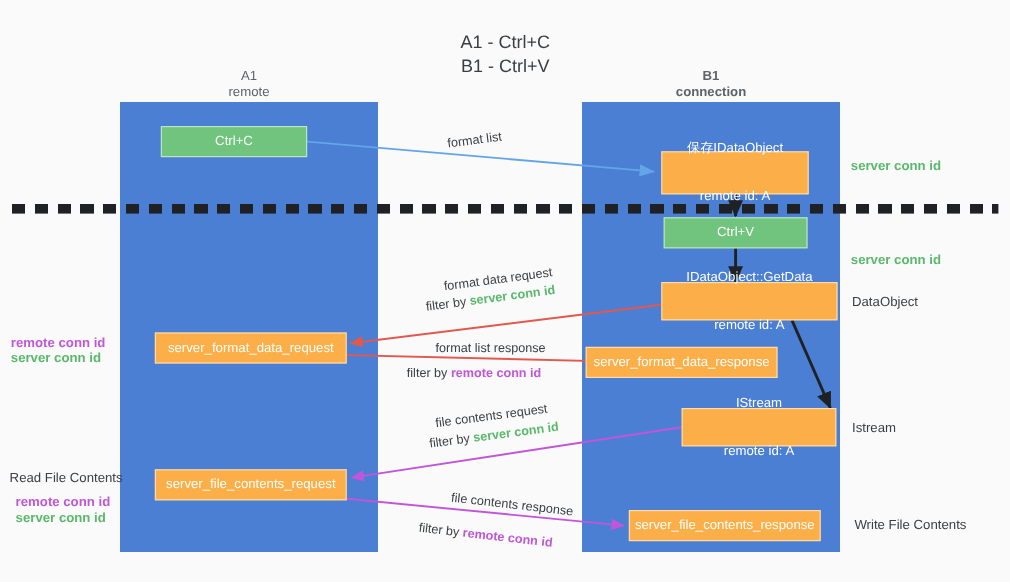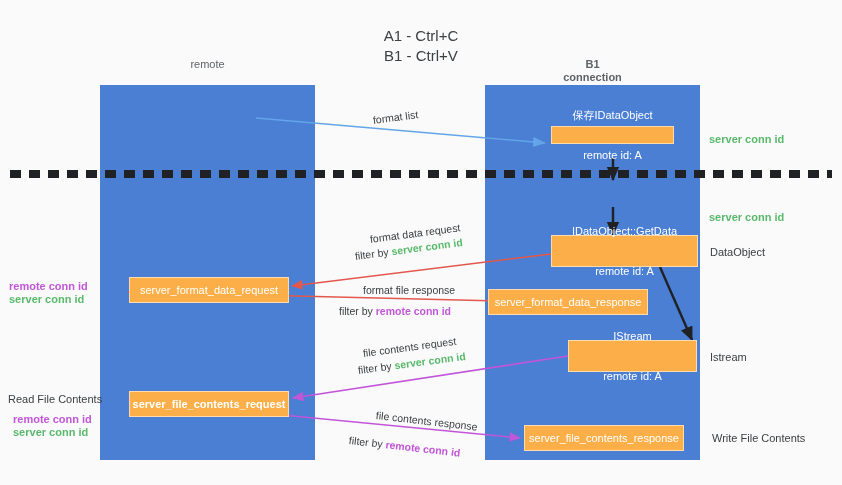--- a/index.html
+++ b/index.html
@@ -122,20 +122,21 @@
 </style>
 </head>
 <body>
 
 <div class="canvas">
 
   <div class="title">A1 - Ctrl+C
 B1 - Ctrl+V</div>
 
   <div class="lane-header" style="left:140px; top:58px; width:135px;">
+    <span class="lane-name">A1</span>
     <span class="lane-sub">remote</span>
   </div>
   <div class="lane-header" style="left:525px; top:58px; width:135px;font-weight:bold;">
     <span class="lane-name">B1</span>
     <span class="lane-sub">connection</span>
   </div>
 
   <div class="lane" id="lane-a1"></div>
   <div class="lane" id="lane-b1"></div>
 
@@ -167,62 +168,68 @@
 
     <path d="M660,267 L692,340" stroke="#202124" stroke-width="2.4" fill="none" marker-end="url(#ah-black)"></path>
 
     <path d="M568,356 L293,398" stroke="#c256d8" stroke-width="1.6" fill="none" marker-end="url(#ah-mag)"></path>
 
     <path d="M128,400 L520,438" stroke="#c256d8" stroke-width="1.6" fill="none" marker-end="url(#ah-mag)"></path>
   </svg>
 
   <div class="divider"></div>
 
-
-  <div class="node orange" style="left:551px; top:126px; width:123px; height:18px;">
+  <div class="node green" style="left:134px; top:105px; width:122px; height:26px;">
+    <span>Ctrl+C</span>
+  </div>
+
+  <div class="node orange" style="left:551px; top:126px; width:123px; height:36px;">
     <span>保存IDataObject</span>
     <span class="l2">remote id: A</span>
   </div>
 
+  <div class="node green" style="left:553px; top:181px; width:120px; height:26px;">
+    <span>Ctrl+V</span>
+  </div>
 
   <div class="node orange" style="left:551px; top:235px; width:147px; height:32px;">
     <span>IDataObject::GetData</span>
     <span class="l2">remote id: A</span>
   </div>
 
   <div class="node orange" style="left:129px; top:277px; width:160px; height:26px;">
     <span>server_format_data_request</span>
   </div>
 
   <div class="node orange" style="left:488px; top:289px; width:160px; height:26px;">
     <span>server_format_data_response</span>
   </div>
 
   <div class="node orange" style="left:568px; top:340px; width:129px; height:32px;">
     <span>IStream</span>
     <span class="l2">remote id: A</span>
   </div>
 
-  <div class="node orange" style="left:129px; top:391px; width:160px; height:26px;font-weight:bold;">
+  <div class="node orange" style="left:129px; top:391px; width:160px; height:26px;">
     <span>server_file_contents_request</span>
   </div>
 
   <div class="node orange" style="left:524px; top:425px; width:160px; height:26px;align-items:center;">
     <span>server_file_contents_response</span>
   </div>
 
   <div class="anno rot-up" style="left:373px; top:114px;">format list</div>
 
   <div class="anno rot-up" style="left:370px; top:233px;">format data request</div>
 
   <div class="anno rot-up" style="left:355px; top:250px;">
     <span class="plain">filter by </span><span class="mix-g">server conn id</span>
   </div>
 
-  <div class="anno" style="left:363px; top:284px;">format file response</div>
+  <div class="anno" style="left:363px; top:284px;">format list response</div>
 
   <div class="anno" style="left:339px; top:305px;">
     <span class="plain">filter by </span><span class="mix-p">remote conn id</span>
   </div>
 
   <div class="anno rot-up" style="left:363px; top:347px;">file contents request</div>
 
   <div class="anno rot-up" style="left:358px; top:364px;">
     <span class="plain">filter by </span><span class="mix-g">server conn id</span>
   </div>

